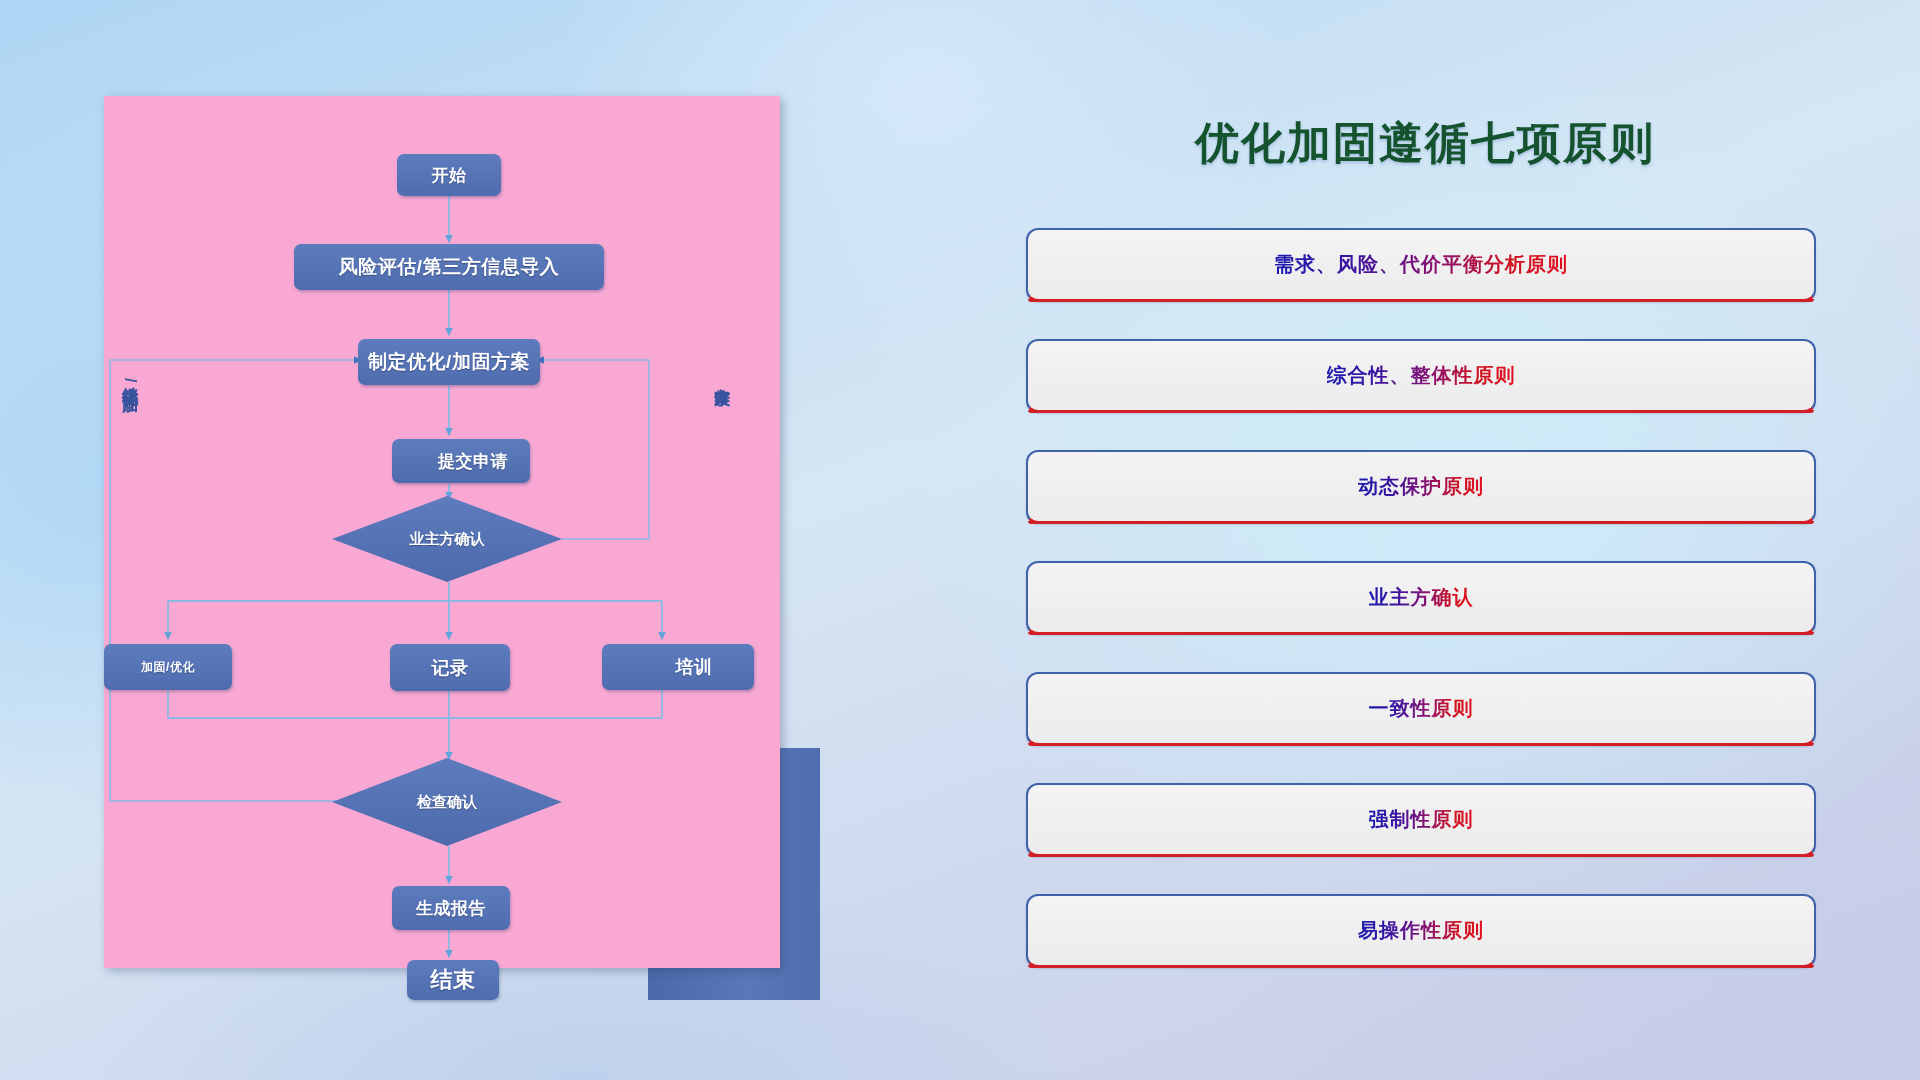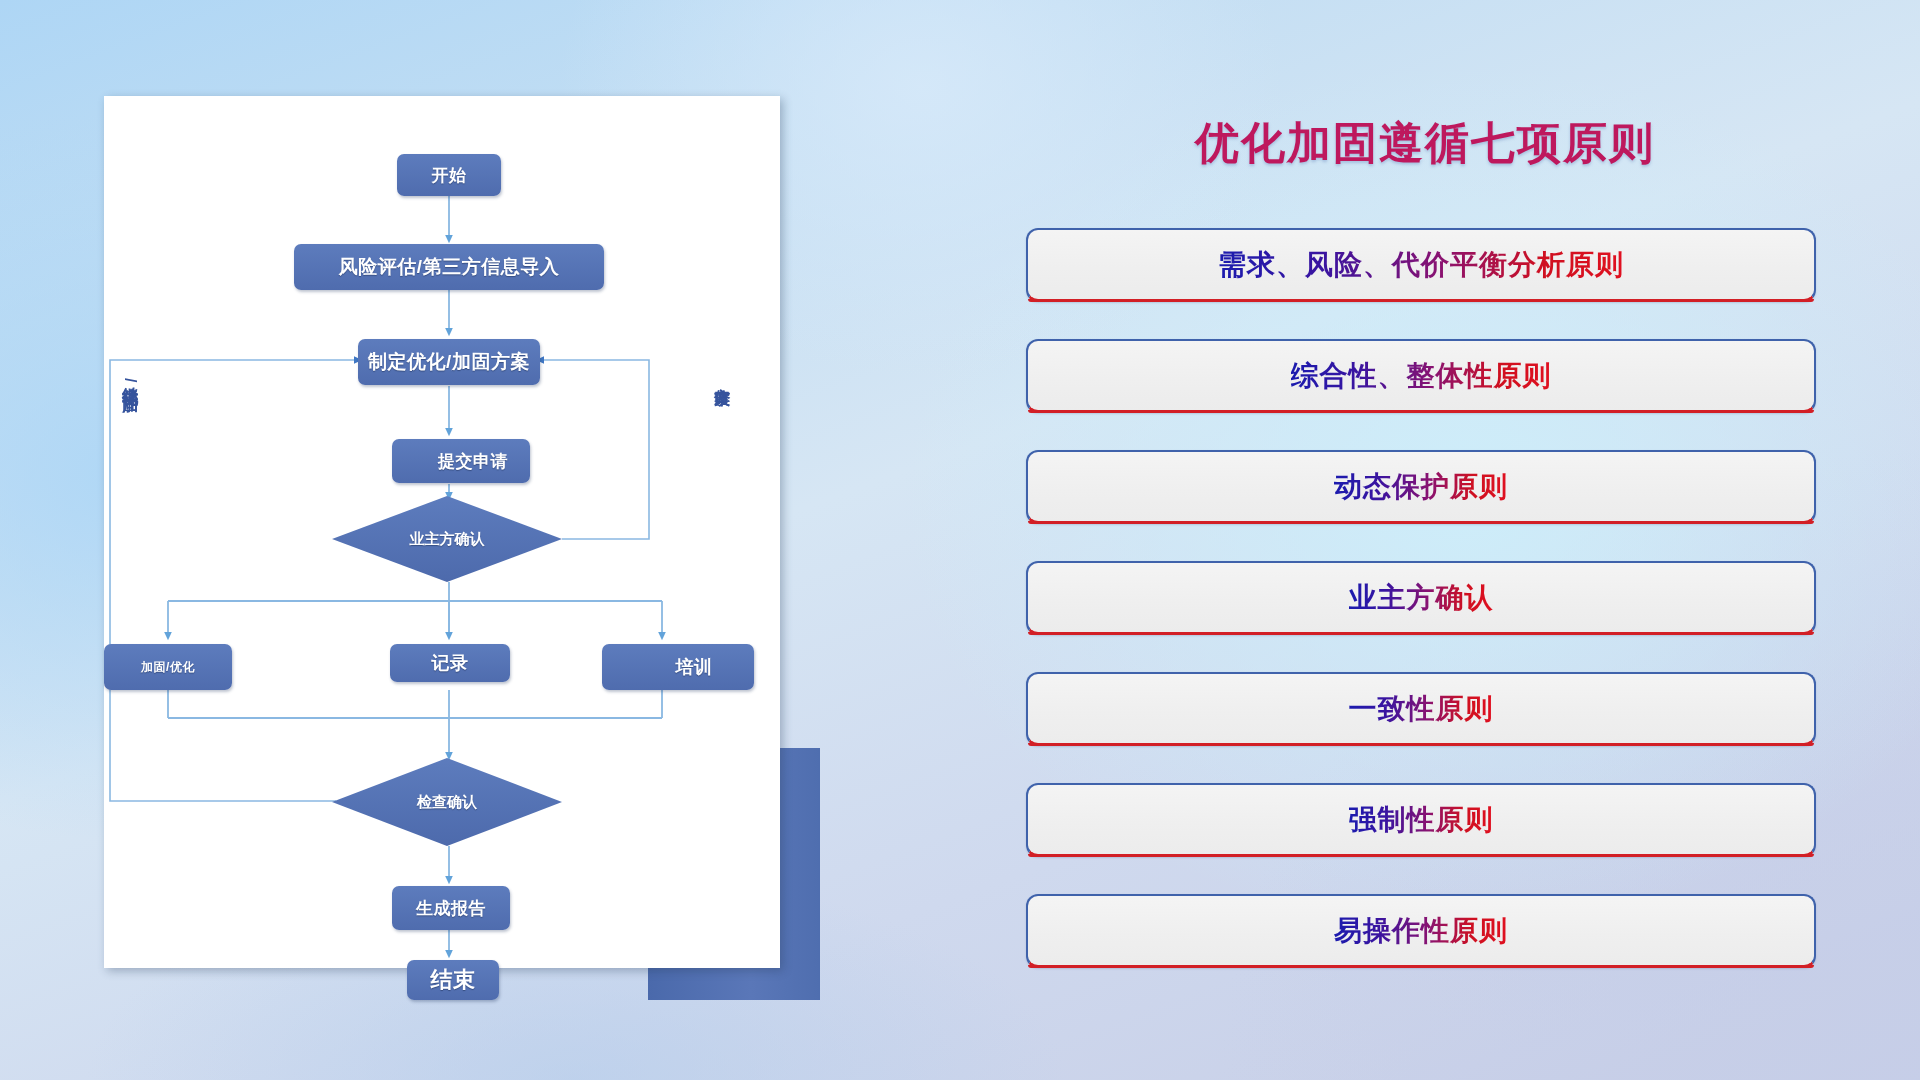--- a/index.html
+++ b/index.html
@@ -21,21 +21,21 @@
       background:
         radial-gradient(ellipse 520px 420px at 48% 8%, rgba(216,234,250,.8) 0%, rgba(216,234,250,0) 70%),
         radial-gradient(ellipse 700px 300px at 30% 100%, rgba(180,205,235,.6) 0%, rgba(180,205,235,0) 70%);}
 
   
   #accent-rect{position:absolute;left:648px;top:748px;width:172px;height:252px;
      background:linear-gradient(180deg,#5573b4 0%,#4e6dae 100%);}
   #accent-rect2{position:absolute;left:648px;top:748px;width:172px;height:252px;
      background:linear-gradient(90deg,#4a69ab 0%,#5a77b8 60%,#4f6eaf 100%);
      box-shadow:0 0 0 0 rgba(0,0,0,0);}
-  #card{position:absolute;left:104px;top:96px;width:676px;height:872px;background:#ffffff;
+  #card{position:absolute;left:104px;top:96px;width:676px;height:872px;background:#f9a8d4;
      box-shadow:3px 3px 9px rgba(40,60,90,.33);}
 
   .fc{position:absolute;left:0;top:0;width:676px;height:872px;}
 
   
   .node{position:absolute;background:linear-gradient(180deg,#5d7cbd 0%,#4f6cae 100%);
         border-radius:7px;color:#fff;display:flex;align-items:center;justify-content:center;
         font-weight:bold;letter-spacing:.5px;
         text-shadow:0 1px 1px rgba(20,35,70,.45);
         box-shadow:1px 2px 3px rgba(40,60,100,.30);
@@ -46,34 +46,34 @@
         clip-path:polygon(50% 0,100% 50%,50% 100%,0 50%);
         text-shadow:0 1px 1px rgba(20,35,70,.45);}
   .vlabel{position:absolute;color:#36549d;font-weight:bold;font-size:16px;
         writing-mode:vertical-rl;text-orientation:upright;letter-spacing:1px;
         line-height:1.02;}
   .vlabel.slash{text-orientation:mixed;}
 
   
   #right{position:absolute;left:1020px;top:96px;width:810px;height:900px;}
   #title{position:absolute;left:0;top:18px;width:810px;text-align:center;
-     font-size:44px;font-weight:bold;color:#be185d;letter-spacing:2px;
+     font-size:44px;font-weight:bold;color:#14532d;letter-spacing:2px;
      text-shadow:0 2px 3px rgba(90,120,180,.35);}
   #plist{position:absolute;left:6px;top:132px;width:790px;}
   .p-item{position:relative;height:74px;margin-bottom:37px;
      background:linear-gradient(180deg,#f4f4f4 0%,#efefef 55%,#ececec 100%);
      border-radius:12px;
      border:2px solid #3f62ab;
      border-bottom:3px solid #d21f26;
      box-sizing:border-box;
      display:flex;align-items:center;justify-content:center;
      box-shadow:0 1px 2px rgba(60,80,130,.2);}
   .p-item::after{content:"";position:absolute;left:0;right:0;bottom:-3px;height:3px;
      background:#d21f26;border-radius:0 0 11px 11px;}
-  .p-text{font-size:28px;font-weight:bold;letter-spacing:1px;
+  .p-text{font-size:20px;font-weight:bold;letter-spacing:1px;
      background:linear-gradient(90deg,#1b1bae 0%,#3a14a0 26%,#8a1270 55%,#cf1020 80%,#e01020 100%);
      -webkit-background-clip:text;background-clip:text;color:transparent;
      -webkit-text-fill-color:transparent;}
 </style>
 </head>
 <body>
 
 <div id="bg"></div>
 <div id="bg-soft"></div>
 
@@ -148,21 +148,21 @@
   </div>
 
   <div class="diamond" style="left:228px;top:400px;width:230px;height:86px;">
     <span>业主方确认</span>
   </div>
 
   <div class="node" style="left:0px;top:548px;width:128px;height:46px;font-size:12px;">
     <span>加固/优化</span>
   </div>
 
-  <div class="node" style="left:286px;top:548px;width:120px;height:38px;font-size:18px;">
+  <div class="node" style="left:286px;top:548px;width:120px;height:47px;font-size:18px;">
     <span>记录</span>
   </div>
 
   <div class="node" style="left:498px;top:548px;width:120px;height:46px;font-size:18px;padding-left:32px;">
     <span>培训</span>
   </div>
 
   <div class="diamond" style="left:228px;top:662px;width:230px;height:88px;">
     <span>检查确认</span>
   </div>

